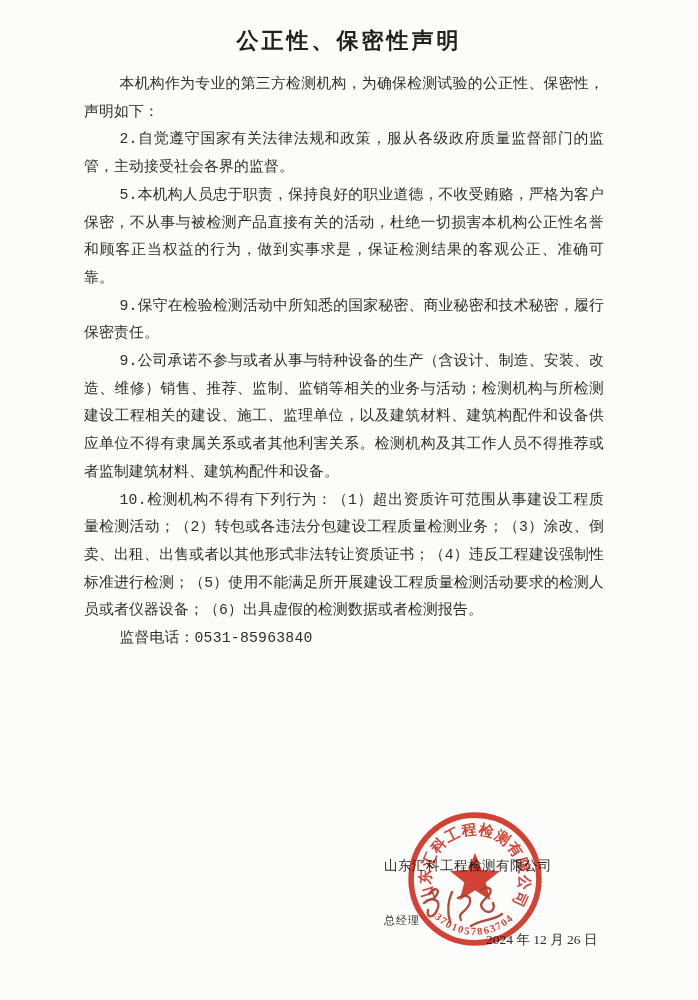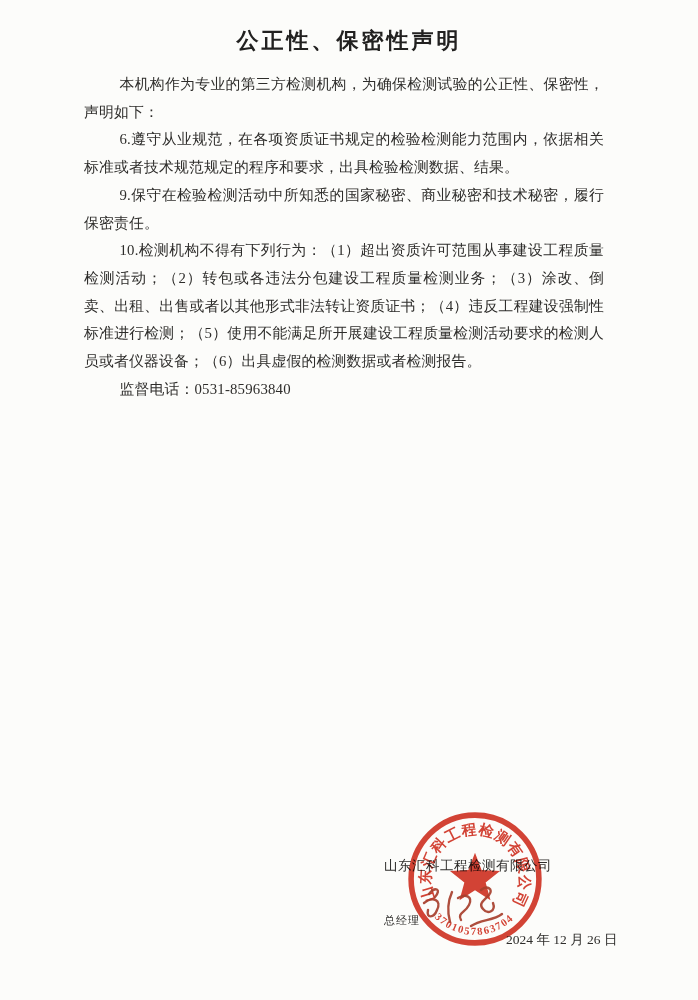--- a/index.html
+++ b/index.html
@@ -15,44 +15,46 @@
   .doc-title {
     position:absolute; top:26px; left:0; width:100%;
     text-align:center; font-size:22px; font-weight:bold; letter-spacing:3px;
     color:#222120;
   }
   .body-text {
     position:absolute; top:71px; left:84px; width:520px;
     font-size:14.8px; line-height:27.7px; text-align:justify;
     letter-spacing:0.2px;
   }
-  .body-text p { margin:0; text-indent:2.4em; }
+  .body-text p { margin:0; text-indent:2.4em;font-family:Liberation Mono, monospace; }
   .signoff-company { position:absolute; top:857px; left:384px; font-size:13.5px; letter-spacing:0.5px; }
   .signoff-role    { position:absolute; top:913px; left:384px; font-size:11px; letter-spacing:1px; }
-  .signoff-date    { position:absolute; top:931px; left:486px; font-size:13.5px;margin-left:20px; }
+  .signoff-date    { position:absolute; top:931px; left:486px; font-size:13.5px; }
   .seal {
     position:absolute; left:404px; top:808px; width:142px; height:142px;
     opacity:0.88; mix-blend-mode:multiply;
   }
   .signature {
     position:absolute; left:419px; top:882px; width:88px; height:52px;
     z-index:5; opacity:0.92;
   }
 </style>
 </head>
 <body>
 
 <div class="page">
 
   <div class="doc-title">公正性、保密性声明</div>
 
   <div class="body-text">
     <p>本机构作为专业的第三方检测机构，为确保检测试验的公正性、保密性，声明如下：</p>
-    <p>6.遵守从业规范，在各项资质证书规定的检验检测能力范围内，依据相关标准或者技术规范规定的程序和要求，出具检验检测数据、结果。</p>
+    <p>2.自觉遵守国家有关法律法规和政策，服从各级政府质量监督部门的监管，主动接受社会各界的监督。</p>
+    <p>5.本机构人员忠于职责，保持良好的职业道德，不收受贿赂，严格为客户保密，不从事与被检测产品直接有关的活动，杜绝一切损害本机构公正性名誉和顾客正当权益的行为，做到实事求是，保证检测结果的客观公正、准确可靠。</p>
     <p>9.保守在检验检测活动中所知悉的国家秘密、商业秘密和技术秘密，履行保密责任。</p>
+    <p>9.公司承诺不参与或者从事与特种设备的生产（含设计、制造、安装、改造、维修）销售、推荐、监制、监销等相关的业务与活动；检测机构与所检测建设工程相关的建设、施工、监理单位，以及建筑材料、建筑构配件和设备供应单位不得有隶属关系或者其他利害关系。检测机构及其工作人员不得推荐或者监制建筑材料、建筑构配件和设备。</p>
     <p>10.检测机构不得有下列行为：（1）超出资质许可范围从事建设工程质量检测活动；（2）转包或各违法分包建设工程质量检测业务；（3）涂改、倒卖、出租、出售或者以其他形式非法转让资质证书；（4）违反工程建设强制性标准进行检测；（5）使用不能满足所开展建设工程质量检测活动要求的检测人员或者仪器设备；（6）出具虚假的检测数据或者检测报告。</p>
     <p>监督电话：0531-85963840</p>
   </div>
 
   <div class="signoff-company">山东汇科工程检测有限公司</div>
   <div class="signoff-role">总经理</div>
   <div class="signoff-date">2024 年 12 月 26 日</div>
 
   <svg class="seal" viewBox="0 0 140 140">
     <defs>

